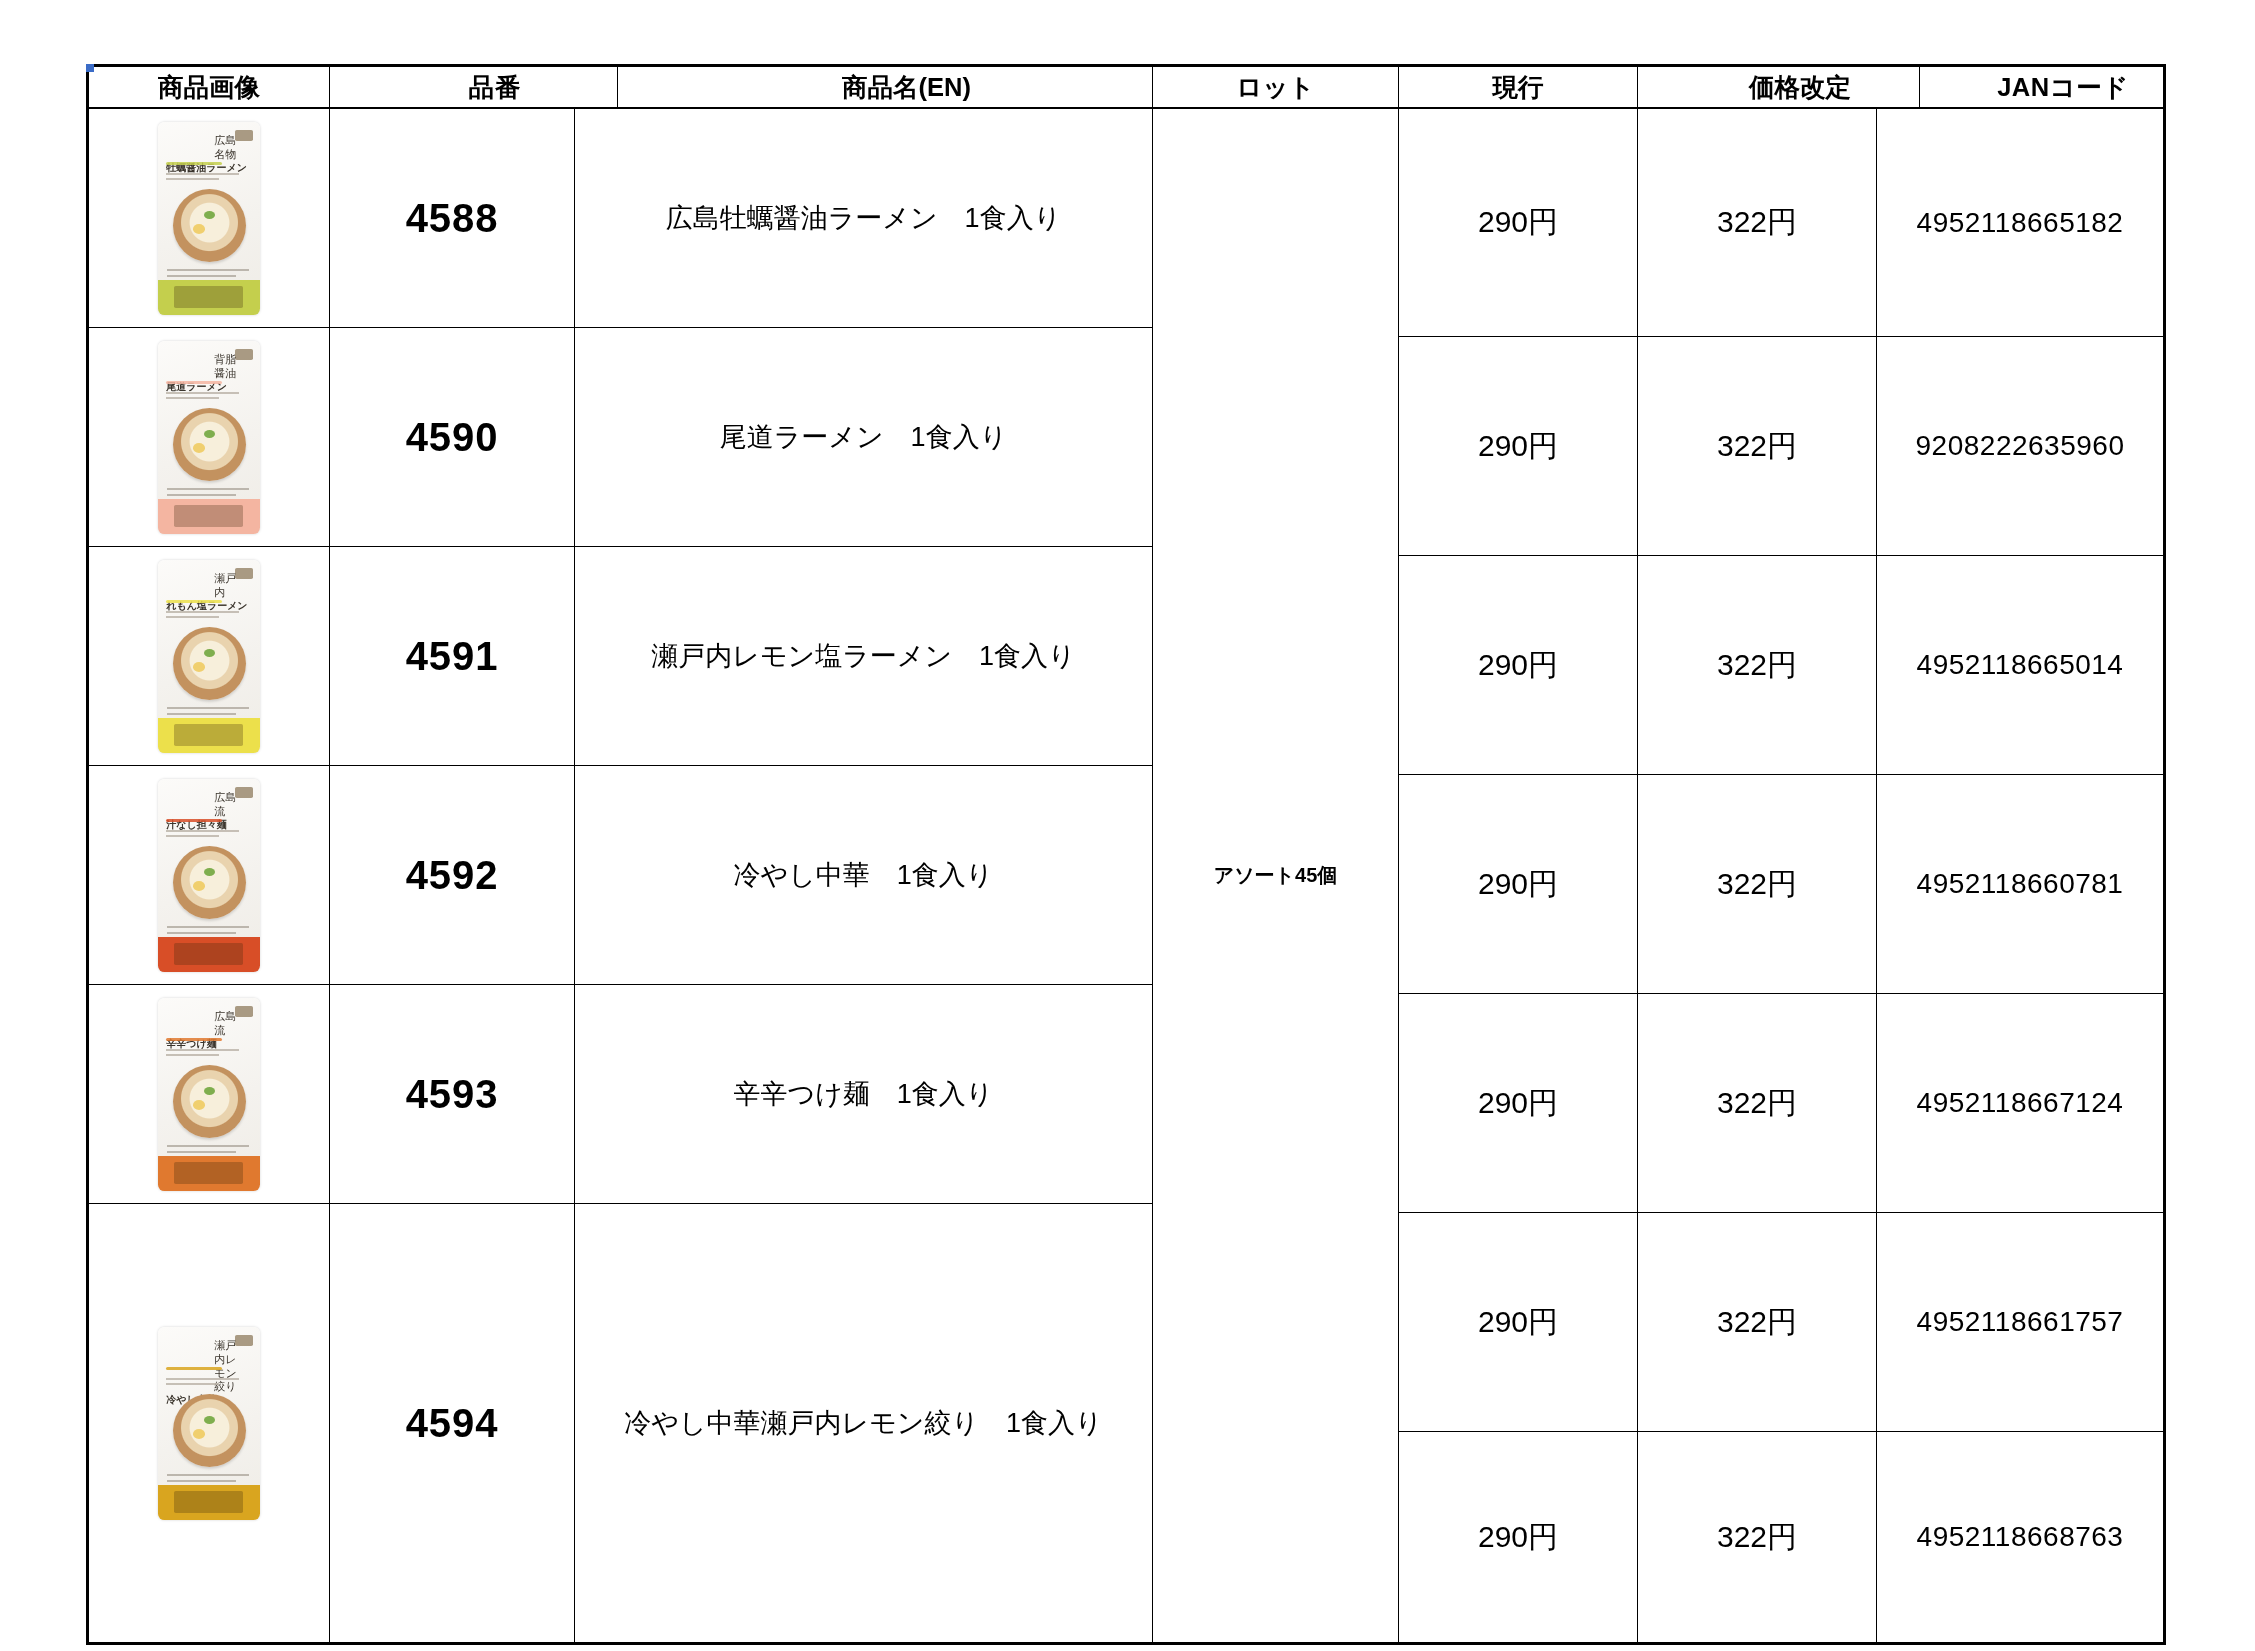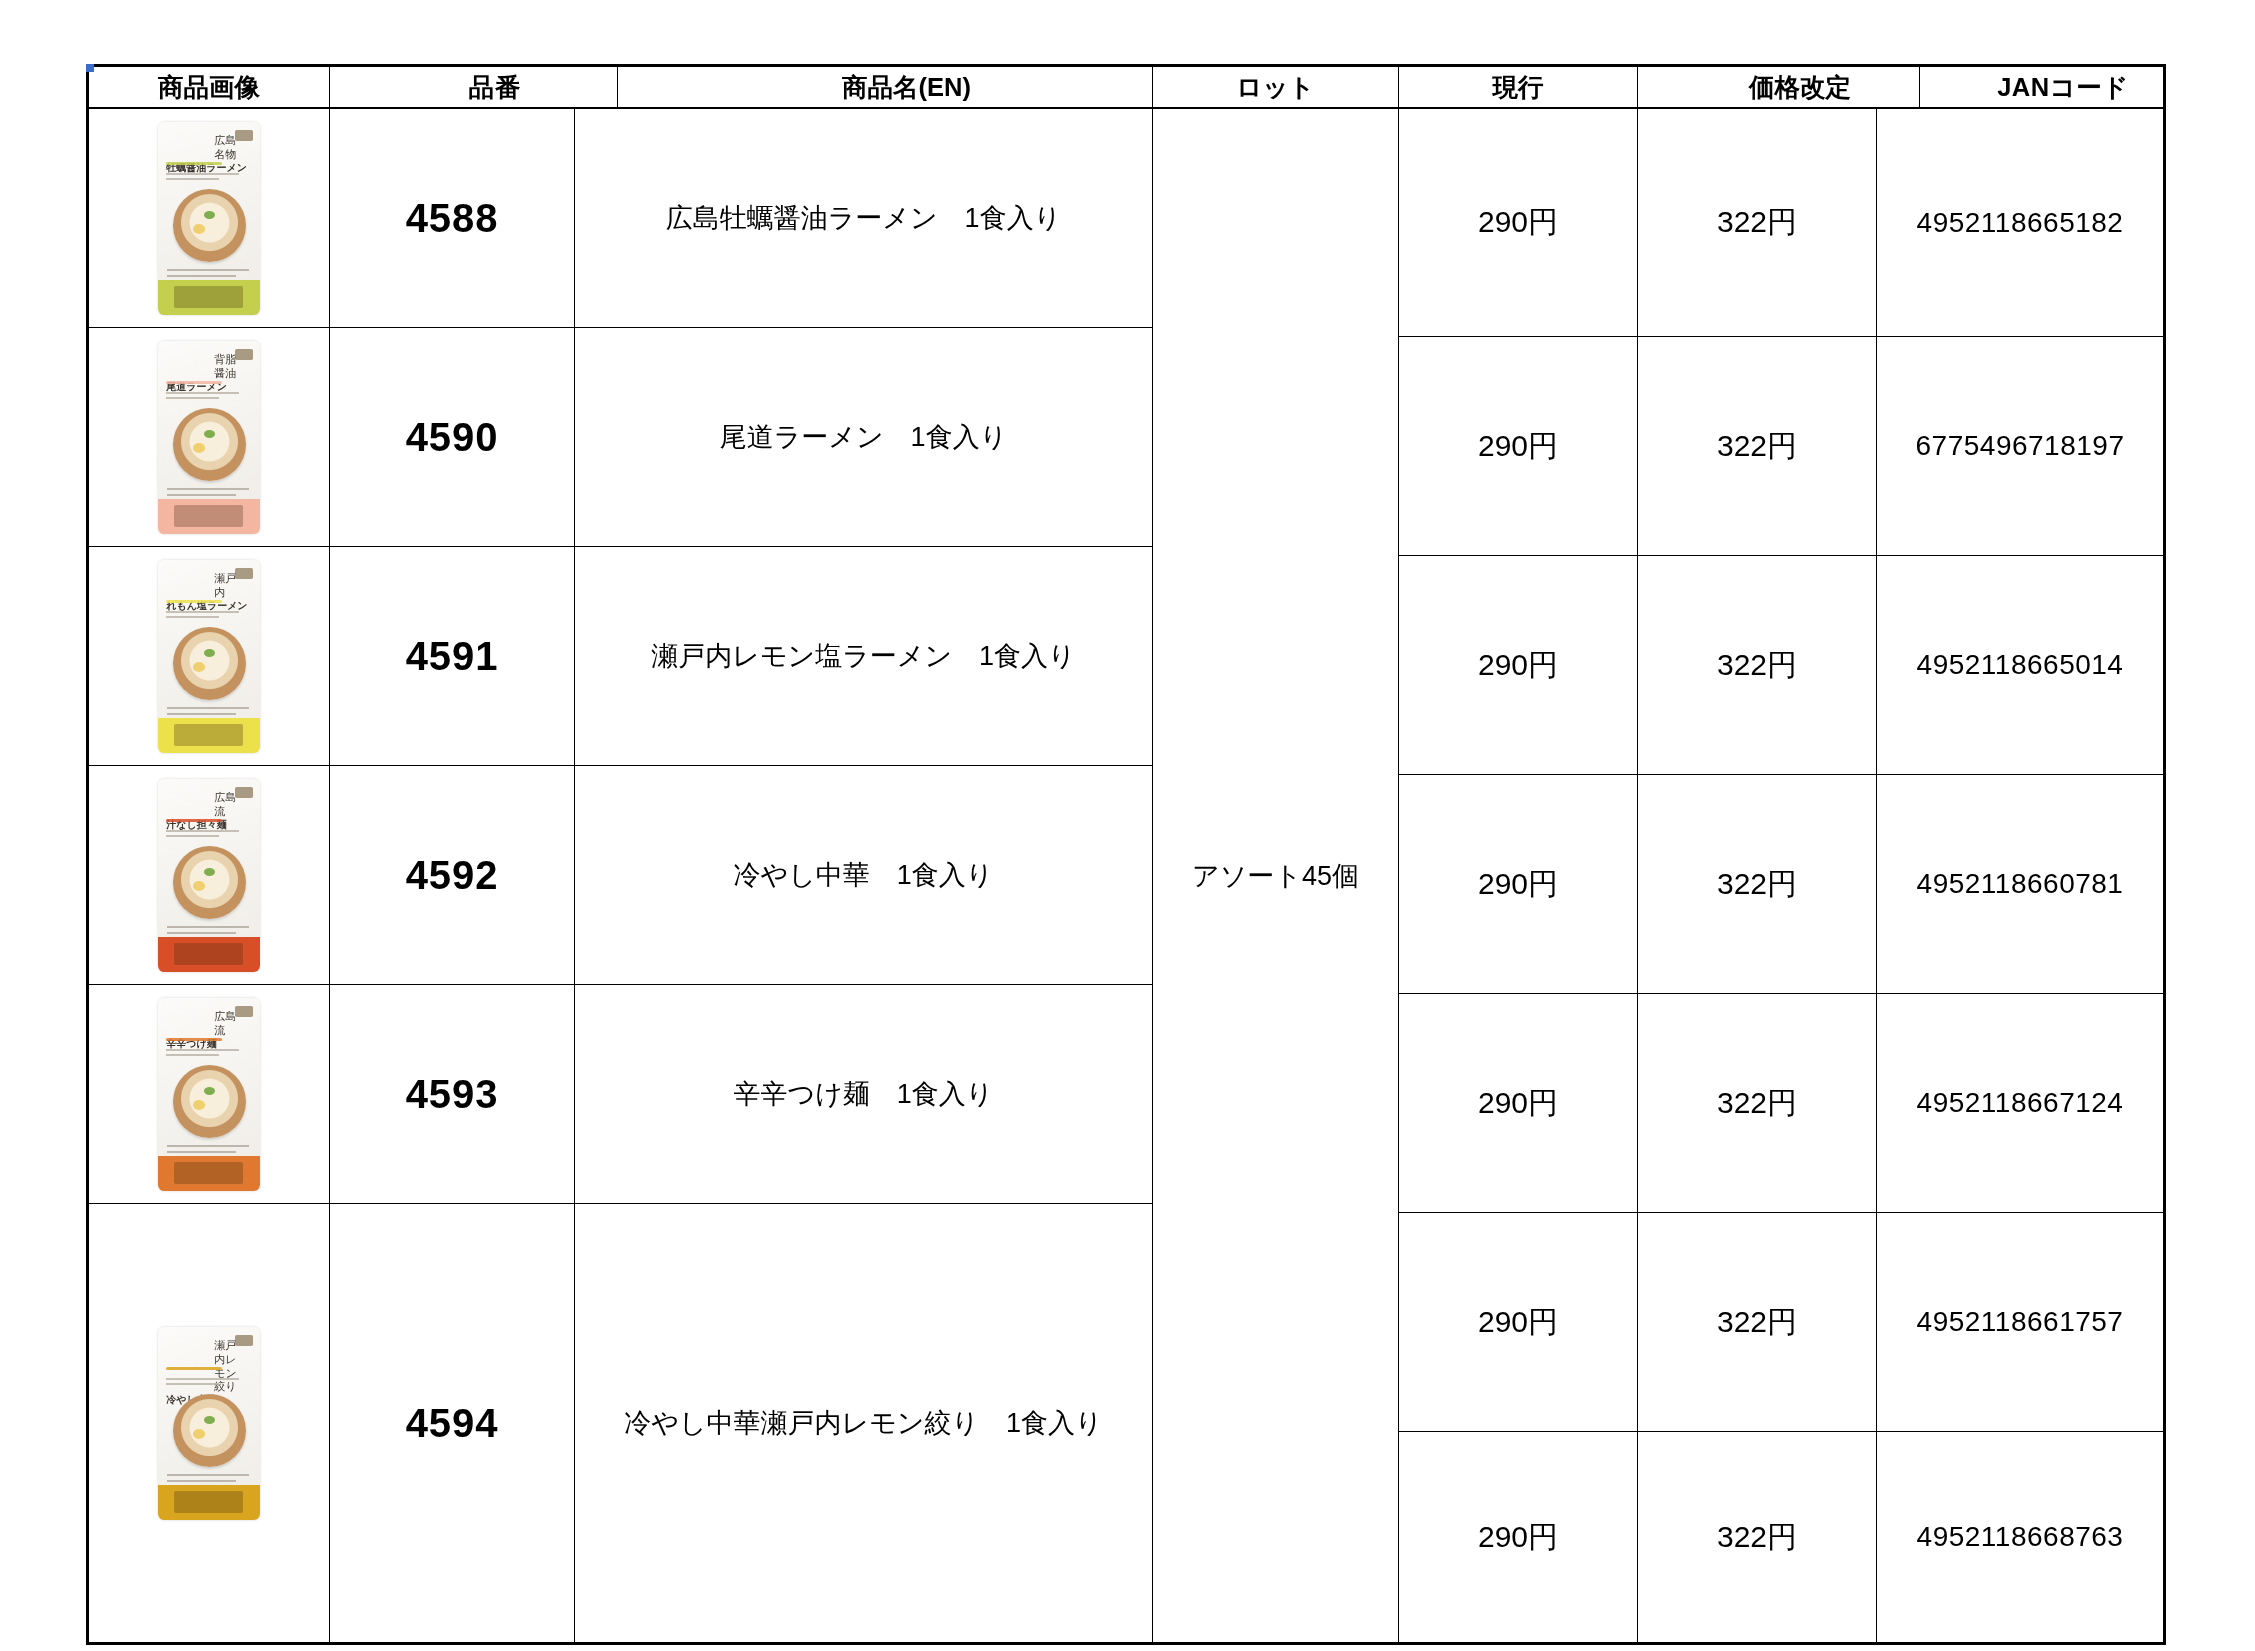--- a/index.html
+++ b/index.html
@@ -47,21 +47,21 @@
   .c-code { width:245px; border-right:1.8px solid #000; font-size:40px; font-weight:600; letter-spacing:0.9px; }
   .c-name { flex:1; font-size:27px; font-weight:500; padding:0 3.6px; }
   .c-cur  { width:239px; border-right:1.8px solid #000; font-size:30px; font-weight:500; }
   .c-rev  { width:239px; border-right:1.8px solid #000; font-size:30px; font-weight:500; }
   .c-jan  { flex:1; font-size:28px; font-weight:500; letter-spacing:0.5px; }
   .hcell  { font-size:25.5px; font-weight:700; }
 
   .lot-head { height:42px; border-bottom:2.7px solid #000; display:flex; align-items:center; justify-content:center;
               font-size:25.5px; font-weight:700; flex:none; }
   .lot-body { flex:1; display:flex; align-items:center; justify-content:center;
-              font-size:27px; font-weight:400; }
+              font-size:20px; font-weight:700; }
 
   
   .pkg {
     position:relative;
     width:102px; height:193px;
     background:linear-gradient(160deg,#fcfbf9 0%,#f4f2ee 55%,#efece6 100%);
     border-radius:6.4px;
     box-shadow:0 0 2.7px rgba(0,0,0,0.18);
     overflow:hidden;
     text-align:left;
@@ -287,21 +287,21 @@
       </div>
 
       <div class="brow first">
         <div class="cell c-cur">290円</div>
         <div class="cell c-rev">322円</div>
         <div class="cell c-jan">4952118665182</div>
       </div>
       <div class="brow">
         <div class="cell c-cur">290円</div>
         <div class="cell c-rev">322円</div>
-        <div class="cell c-jan">6775496718197</div>
+        <div class="cell c-jan">9208222635960</div>
       </div>
       <div class="brow">
         <div class="cell c-cur">290円</div>
         <div class="cell c-rev">322円</div>
         <div class="cell c-jan">4952118665014</div>
       </div>
       <div class="brow">
         <div class="cell c-cur">290円</div>
         <div class="cell c-rev">322円</div>
         <div class="cell c-jan">4952118660781</div>

